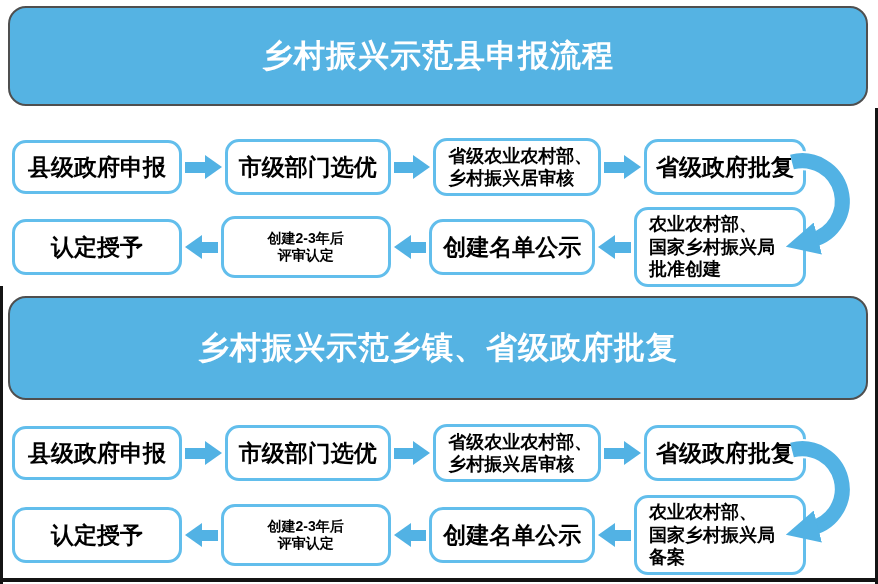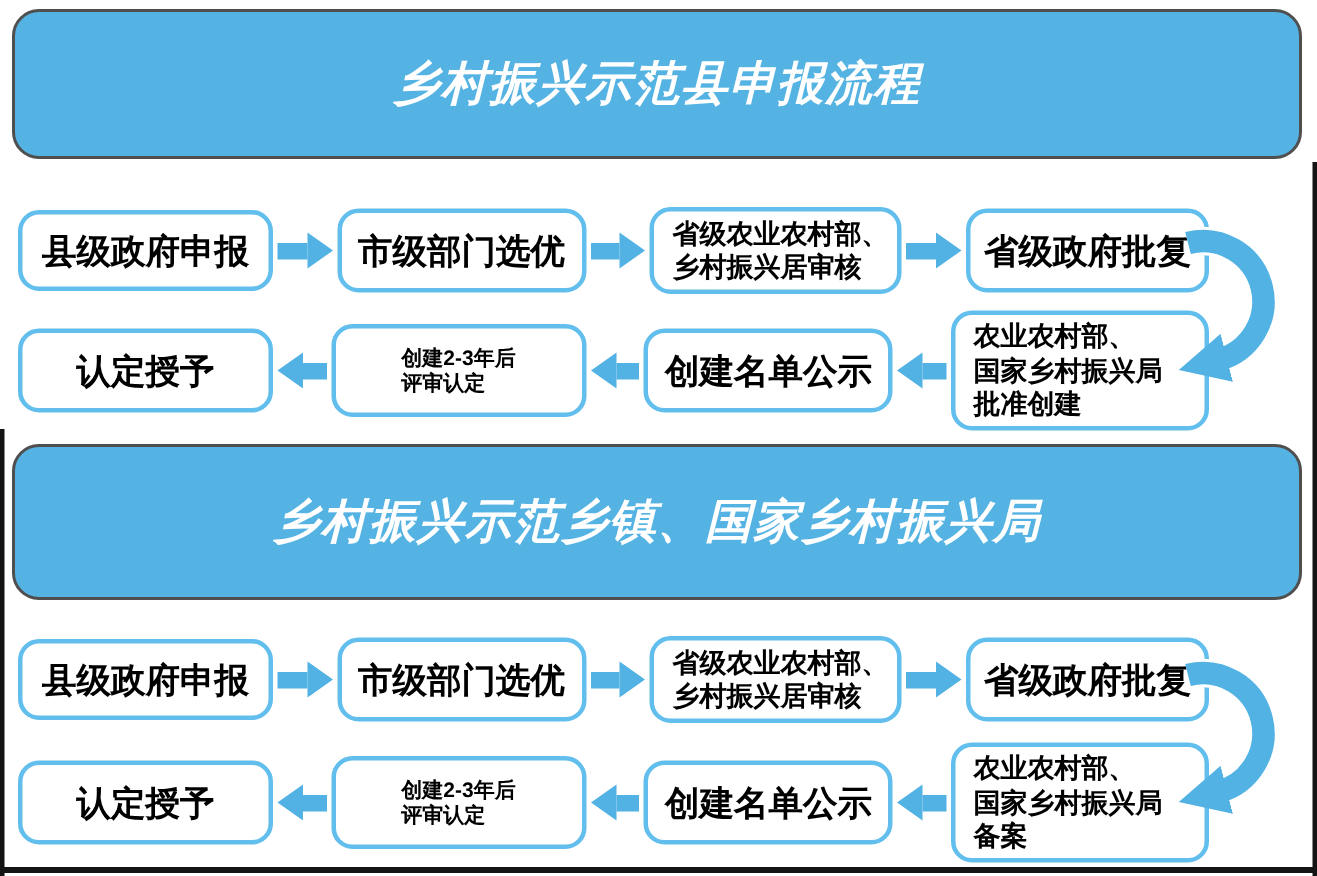--- a/index.html
+++ b/index.html
@@ -21,35 +21,34 @@
   .frame-bottom{position:absolute;left:0;right:0;bottom:2px;height:4px;background:var(--frame);}
 
   .header-box{
     position:absolute;left:8px;width:860px;
     background:var(--header-bg);
     border:2px solid var(--header-border);
     border-radius:18px;
     color:var(--header-text);
     display:flex;flex-direction:column;justify-content:center;align-items:center;gap:12px;
     text-align:center;
-    font-style:italic;
   }
   .header-title{font-size:31px;font-weight:bold;letter-spacing:1px;}
   .header-sub{font-size:24px;font-weight:bold;letter-spacing:1px;}
 
   .flow{position:absolute;left:0;width:878px;}
   .flow-row{position:absolute;left:12px;width:794px;display:flex;align-items:center;}
 
   .step{
     background:#ffffff;
     border:3px solid var(--box-border);
     border-radius:14px;
     display:flex;align-items:center;justify-content:center;
     font-weight:bold;color:var(--box-text);
-    white-space:pre-line;line-height:1.25;text-align:left;
+    white-space:pre-line;line-height:1.25;text-align:center;
     flex:0 0 auto;
   }
   .step.multiline{font-size:18px;text-align:left;justify-content:flex-start;padding-left:12px;}
   .step.single{font-size:23px;}
   .step.mid{font-size:14px;}
 
   .arrow{flex:1 1 auto;display:flex;align-items:center;min-width:28px;padding:0 3px;}
   .shaft{flex:1;height:11px;background:var(--arrow);}
   .head-r{width:0;height:0;border-top:12px solid transparent;border-bottom:12px solid transparent;border-left:17px solid var(--arrow);}
   .head-l{width:0;height:0;border-top:12px solid transparent;border-bottom:12px solid transparent;border-right:17px solid var(--arrow);}
@@ -114,21 +113,21 @@
 国家乡村振兴局
 批准创建</div>
     </div>
     <svg class="uturn" style="left:786px;top:40px;" width="88" height="118" viewBox="0 0 88 118">
       <path d="M6 14 A 40 40 0 1 1 26 92" fill="none" stroke="#ffffff" stroke-width="19"></path>
       <path d="M6 14 A 40 40 0 1 1 26 92" fill="none" style="stroke:var(--arrow)" stroke-width="15" marker-end="url(#ah)"></path>
     </svg>
   </div>
 
   <div class="header-box" style="top:296px;height:104px;">
-    <div class="header-title">乡村振兴示范乡镇、国家乡村振兴局</div>
+    <div class="header-title">乡村振兴示范乡镇、省级政府批复</div>
   </div>
 
   <div class="flow" style="top:402px;height:180px;">
     <div class="flow-row" style="top:22px;height:58px;">
       <div class="step single" style="width:170px;height:54px;">县级政府申报</div>
       <div class="arrow">
           <div class="shaft"></div>
           <div class="head-r"></div>
         </div>
       <div class="step single" style="width:166px;height:56px;">市级部门选优</div>

